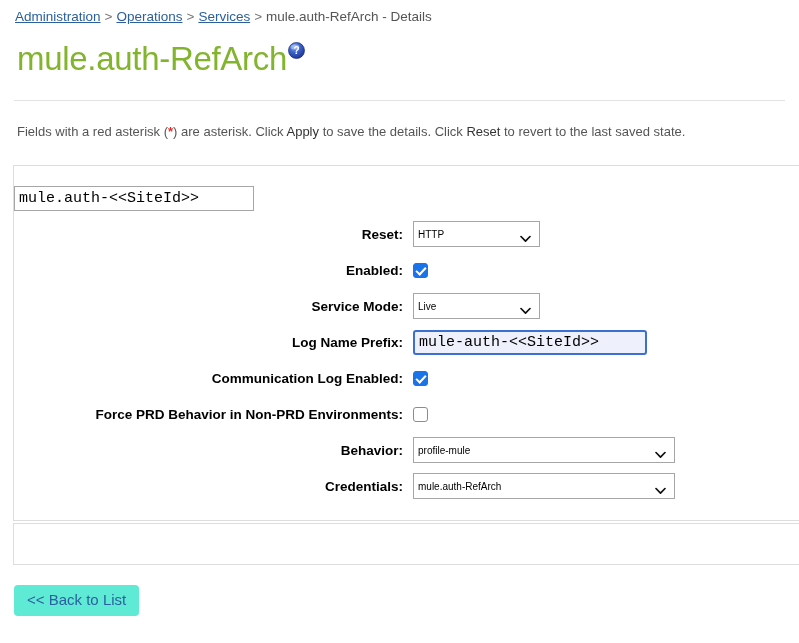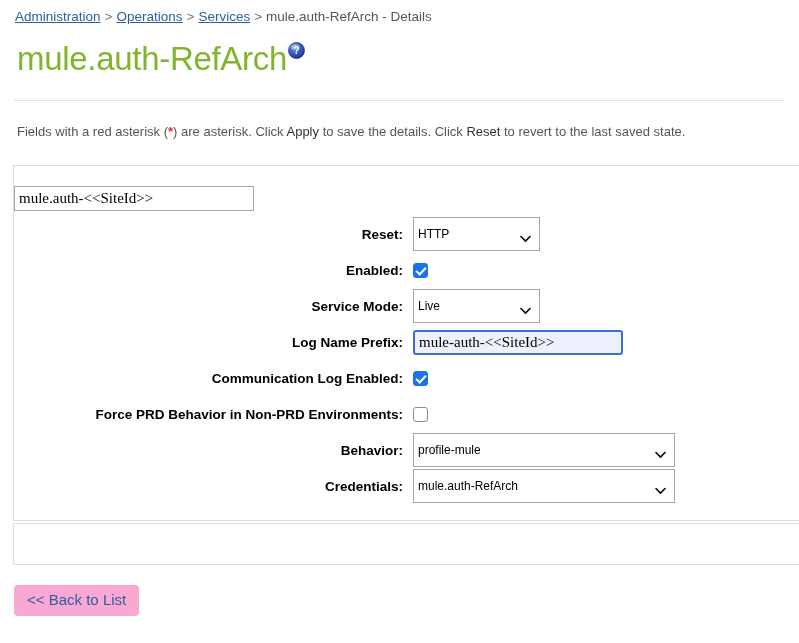--- a/index.html
+++ b/index.html
@@ -119,46 +119,46 @@
     font-weight: bold;
   }
   .form-control {
     flex: 0 0 auto;
     display: flex;
     align-items: center;
   }
 
   
   input.txt {
-    font-family: Liberation Serif, serif;
+    font-family: Liberation Mono, monospace;
     font-size: 15px;
     color: #000000;
     height: 25px;
     padding: 0 4px;
     border: 1px solid #a6a6a6;
     background: #ffffff;
     box-sizing: border-box;
     border-radius: 0;
     outline: none;
   }
   input.txt.w-name { width: 240px; }
   input.txt.focused {
-    width: 210px;
+    width: 234px;
     border: 2px solid #3b6fd4;
     background: #eef0fb;
     border-radius: 3px;
     caret-color: #000;
   }
 
   
   select.sel {
     font-family: "Liberation Sans", sans-serif;
-    font-size: 12px;
+    font-size: 10px;
     color: #000000;
-    height: 34px;
+    height: 26px;
     border: 1px solid #a6a6a6;
     background: #ffffff;
     padding: 0 3px 0 4px;
     box-sizing: border-box;
     border-radius: 0;
     outline: none;
     appearance: none;
     -webkit-appearance: none;
   }
   .sel-wrap {
@@ -206,21 +206,21 @@
     background: #ffffff;
     border: 1.5px solid #8d8d8d;
   }
 
   
   .button-bar {
     padding: 20px 0 0 14px;
   }
   .back-btn {
     display: inline-block;
-    background: #f9a8d4;
+    background: #5eead4;
     border: none;
     border-radius: 4px;
     color: #2b5f9e;
     font-family: "Liberation Sans", sans-serif;
     font-size: 15px;
     padding: 7px 13px 8px 13px;
     cursor: pointer;
     line-height: 16px;
     text-align: right;
   }

